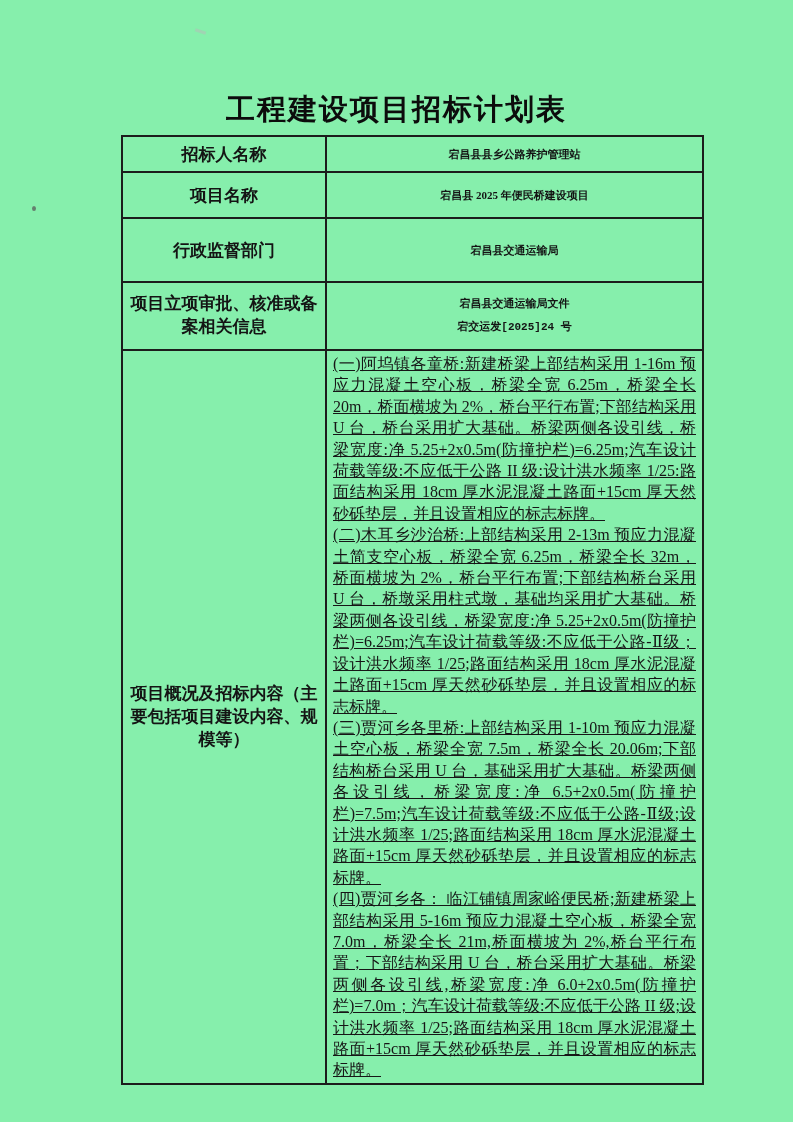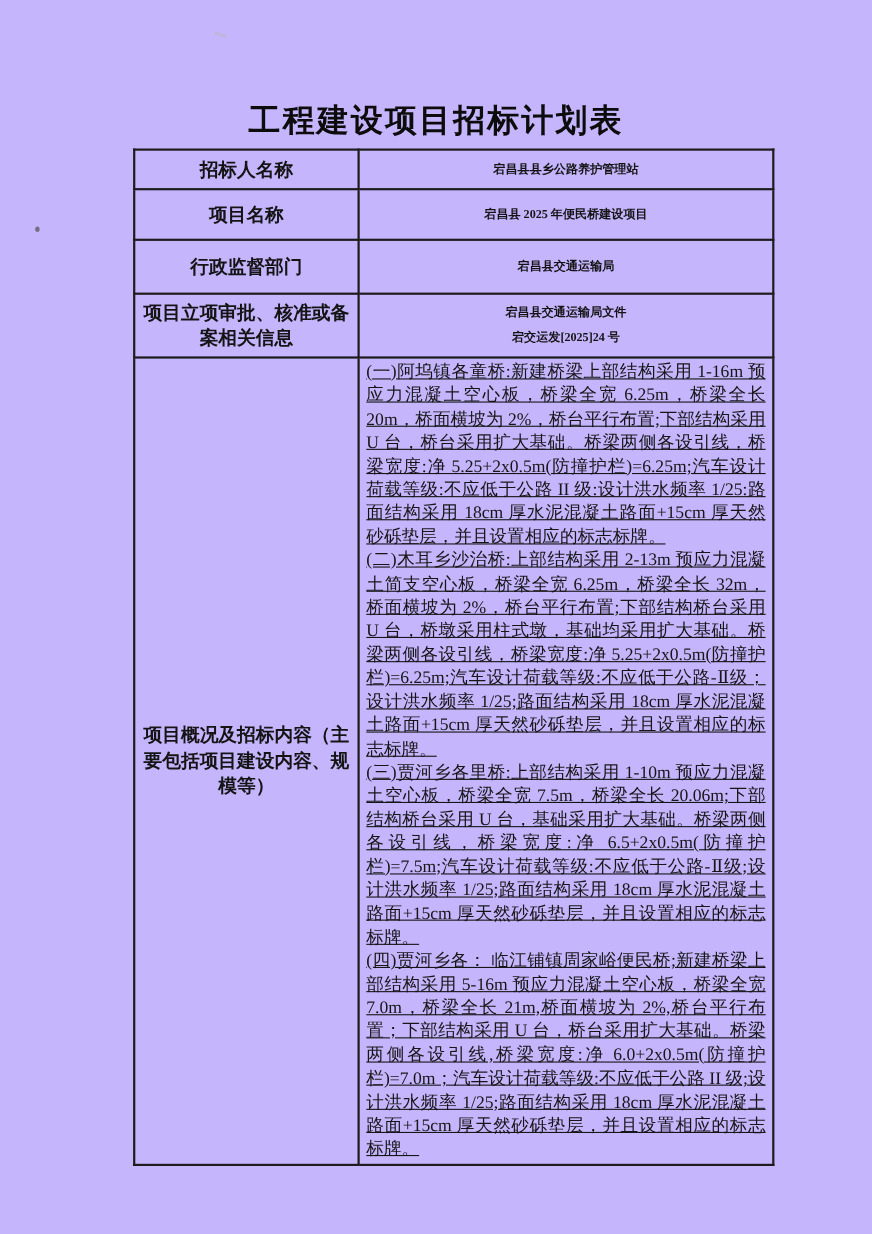--- a/index.html
+++ b/index.html
@@ -4,21 +4,21 @@
 <style>
   html, body {
     margin: 0;
     padding: 0;
     background: #ffffff;
   }
   .page {
     position: relative;
     width: 793px;
     height: 1122px;
-    background: #c4b5fd;
+    background: #86efac;
     overflow: hidden;
     font-family: "Liberation Serif", "DejaVu Serif", serif;
     color: #111;
   }
   .doc-title {
     position: absolute;
     top: 90px;
     left: 0;
     width: 793px;
     text-align: center;
@@ -38,22 +38,22 @@
   }
   .bid-table td {
     border: 2px solid #1c1c1c;
     padding: 2px 6px;
     vertical-align: middle;
   }
   .col-label { width: 190px; }
   .col-value { width: 363px; }
   .row-1 { height: 36px; }
   .row-2 { height: 46px; }
-  .row-3 { height: 49px; }
-  .row-4 { height: 58px; }
+  .row-3 { height: 64px; }
+  .row-4 { height: 68px; font-family: Liberation Mono, monospace; }
   .row-5 { height: 686px; }
   .cell-label {
     text-align: center;
     font-weight: bold;
     font-size: 17px;
     line-height: 23px;
     color: #141414;
   }
   .cell-value {
     text-align: center;

